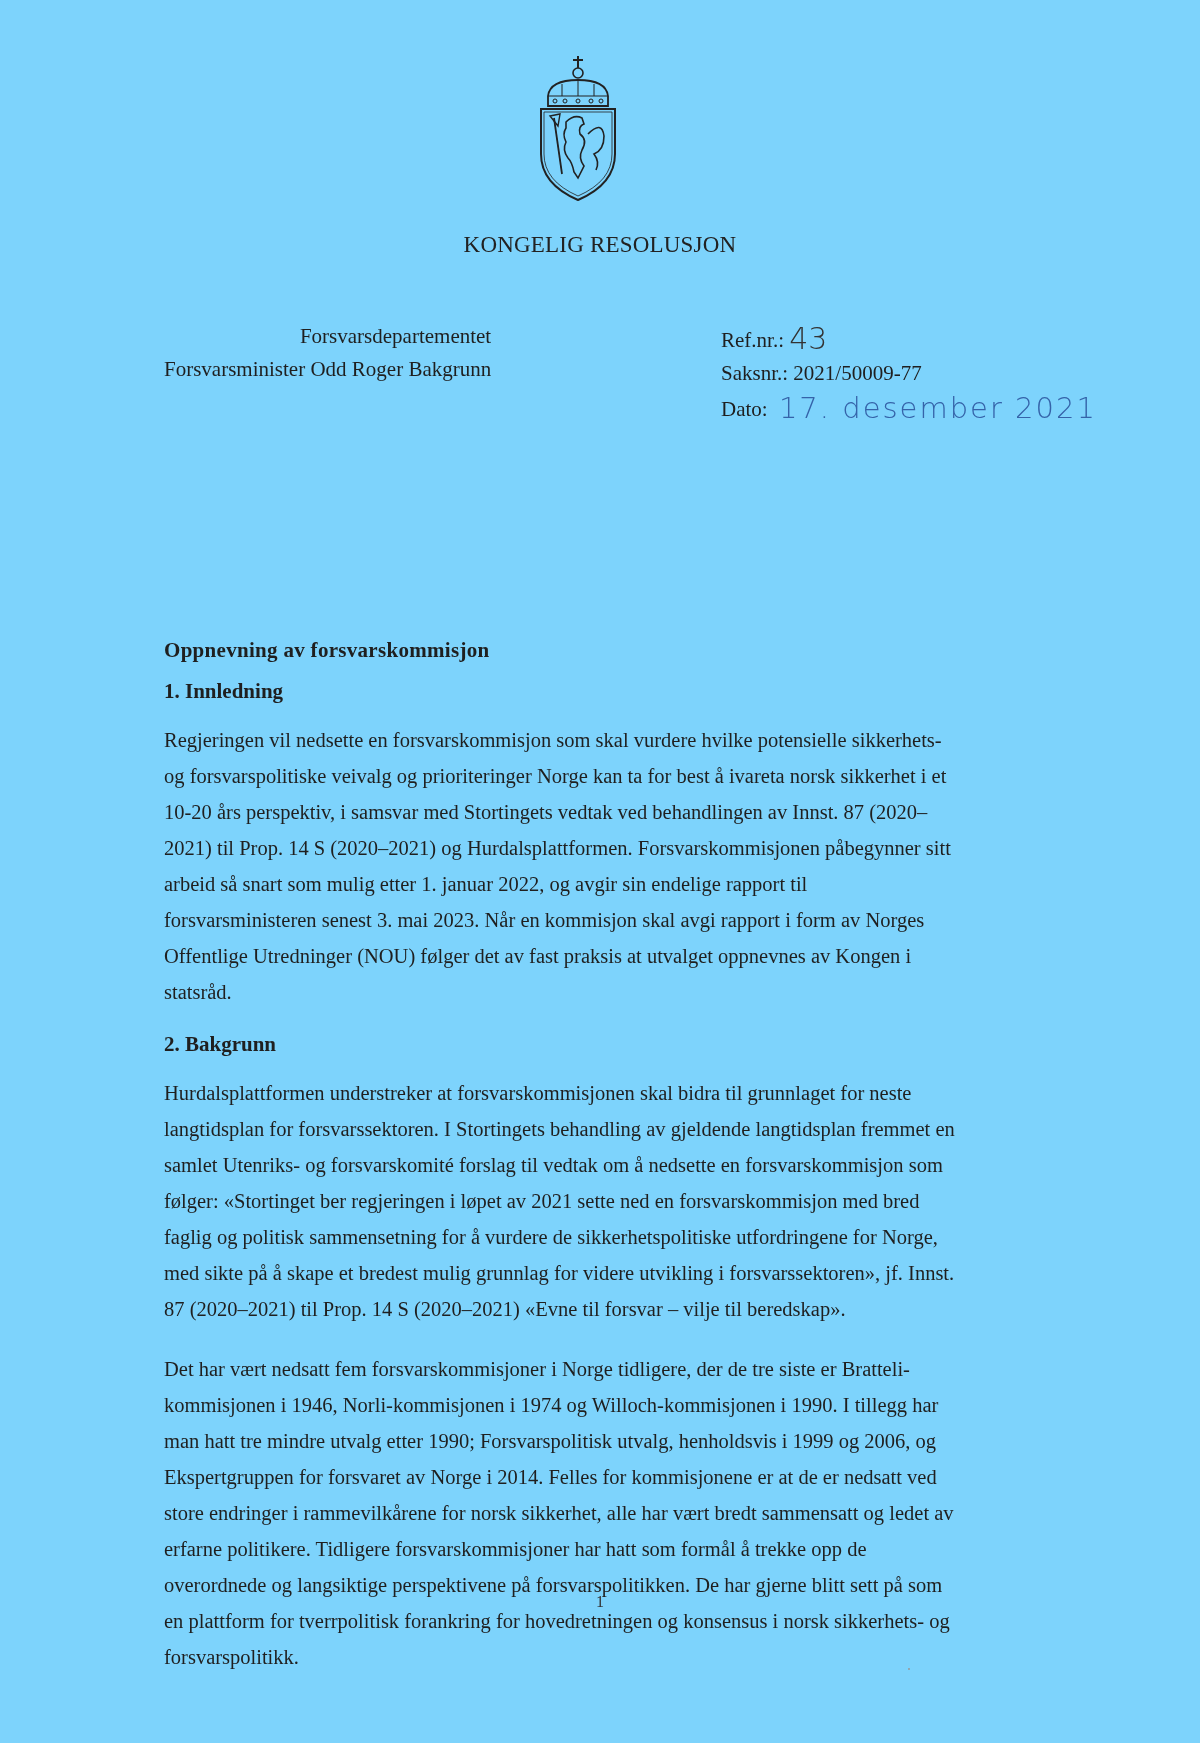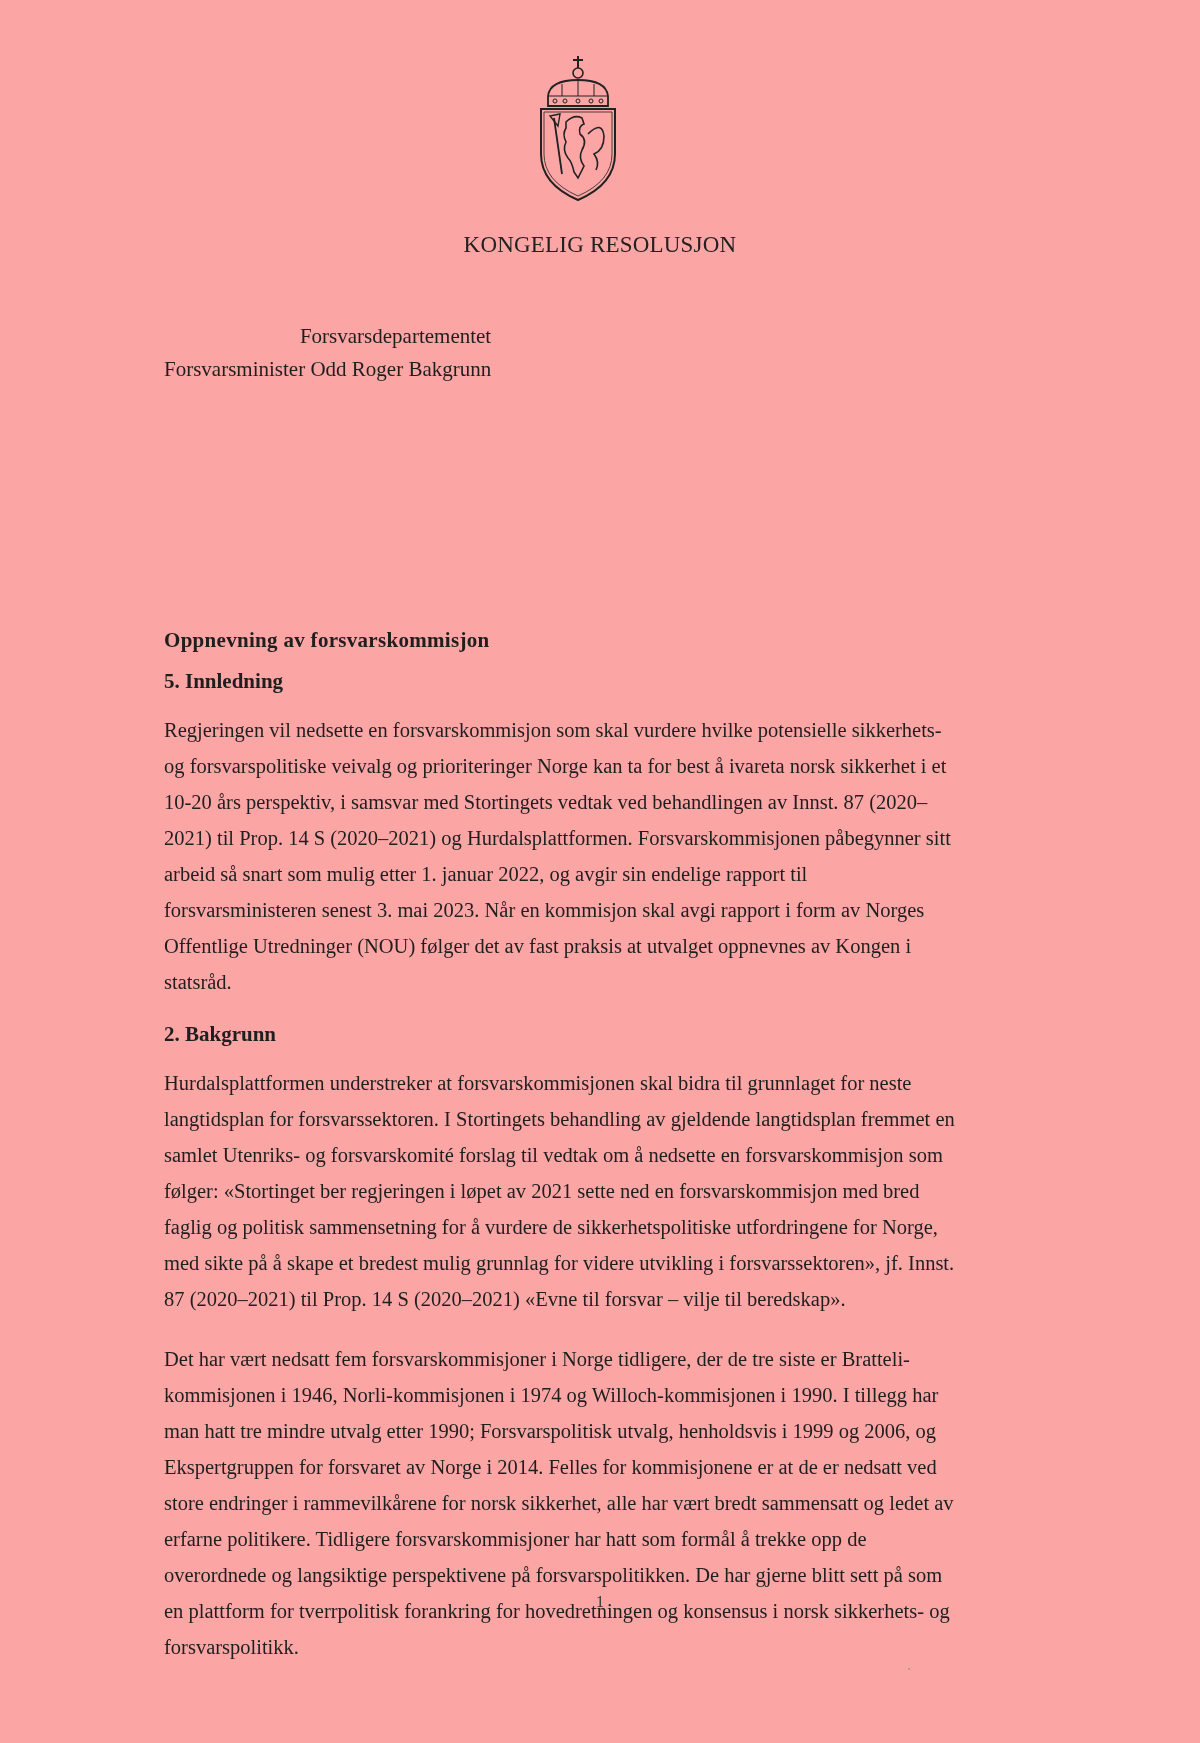--- a/index.html
+++ b/index.html
@@ -13,21 +13,21 @@
       position: relative;
       overflow: hidden;
       font-family: "Liberation Serif", "DejaVu Serif", serif;
       color: #1f1f1f;
     }
     .page {
       position: absolute;
       left: 0; top: 0;
       width: 1200px;
       height: 1743px;
-      background: #fca5a5;
+      background: #7dd3fc;
       text-decoration: underline;
     }
     .coat-of-arms {
       position: absolute;
       left: 538px;
       top: 54px;
       width: 80px;
       height: 150px;
     }
     .doc-title {
@@ -77,21 +77,21 @@
     }
     .content {
       position: absolute;
       left: 164px;
       top: 628px;
       width: 900px;
     }
     .main-heading {
       font-weight: bold;
       font-size: 21px;
-      margin: 0 0 16px 0;
+      margin: 10px 0 16px 0;
       letter-spacing: 0.3px;
     }
     .section-heading {
       font-weight: bold;
       font-size: 21px;
       margin: 0 0 18px 0;
     }
     .paragraph {
       font-size: 20.5px;
       line-height: 36px;
@@ -150,26 +150,40 @@
     <path d="M12 62 L22 60 L20 72 Z" fill="none" stroke="#222" stroke-width="1.4"></path>
   </svg>
 
   <div class="doc-title">KONGELIG RESOLUSJON</div>
 
   <div class="sender">
     <div>Forsvarsdepartementet</div>
     <div>Forsvarsminister Odd Roger Bakgrunn</div>
   </div>
 
+  <div class="meta">
+    <span class="row">
+      <span>Ref.nr.:</span>
+      <span class="handwritten ref">43</span>
+    </span>
+    <span class="row">
+      <span>Saksnr.:</span>
+      <span>2021/50009-77</span>
+    </span>
+    <span class="row">
+      <span>Dato:</span>
+      <span class="handwritten date">17. desember 2021</span>
+    </span>
+  </div>
 
   <div class="content">
     <div class="main-heading">Oppnevning av forsvarskommisjon</div>
 
     <div>
-      <div class="section-heading">5. Innledning</div>
+      <div class="section-heading">1. Innledning</div>
       <p class="paragraph">Regjeringen vil nedsette en forsvarskommisjon som skal vurdere hvilke potensielle sikkerhets-
 og forsvarspolitiske veivalg og prioriteringer Norge kan ta for best å ivareta norsk sikkerhet i et
 10-20 års perspektiv, i samsvar med Stortingets vedtak ved behandlingen av Innst. 87 (2020–
 2021) til Prop. 14 S (2020–2021) og Hurdalsplattformen. Forsvarskommisjonen påbegynner sitt
 arbeid så snart som mulig etter 1. januar 2022, og avgir sin endelige rapport til
 forsvarsministeren senest 3. mai 2023. Når en kommisjon skal avgi rapport i form av Norges
 Offentlige Utredninger (NOU) følger det av fast praksis at utvalget oppnevnes av Kongen i
 statsråd.</p>
     </div>
 

